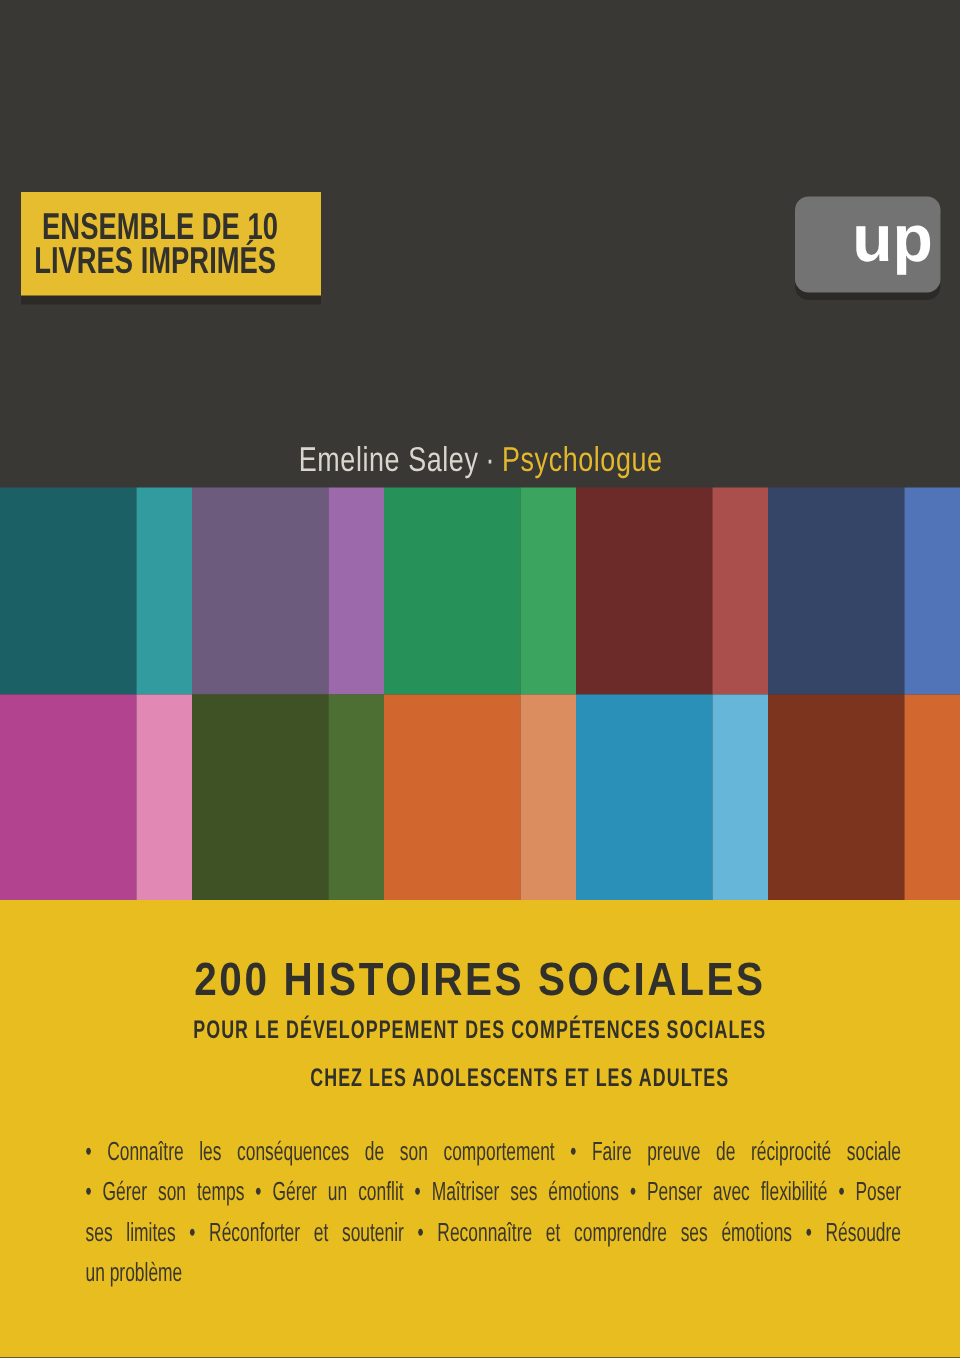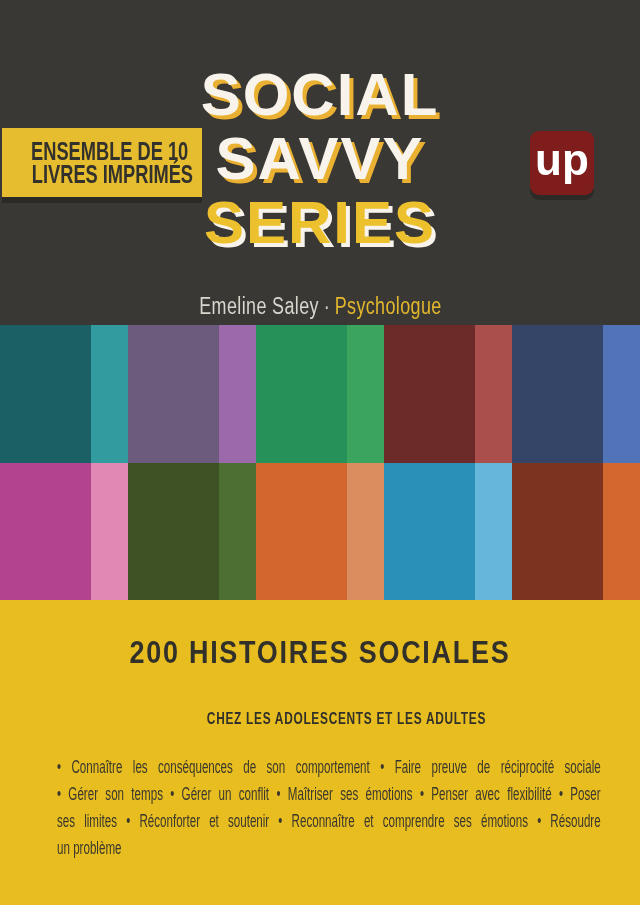--- a/index.html
+++ b/index.html
@@ -7,41 +7,41 @@
     width:640px; height:905px;
     font-family:"Liberation Sans","DejaVu Sans",sans-serif;
     background:#3a3835;
   }
   .poster { position:relative; width:640px; height:905px; overflow:hidden; }
 
   
   .top { position:absolute; left:0; top:0; width:640px; height:325px; background:#3a3835; }
 
   .badge {
-    position:absolute; left:2px; top:128px; width:200px; height:69px;
+    position:absolute; left:14px; top:128px; width:200px; height:69px;
     background:#e6bd2f; box-shadow:0 6px 0 rgba(0,0,0,0.25);
-    display:flex; flex-direction:column; justify-content:center; align-items:flex-start;
+    display:flex; flex-direction:column; justify-content:center; align-items:flex-end;
   }
   .badge-line {
     font-size:25px; line-height:23px; font-weight:700; color:#33312b;
     white-space:nowrap; transform:scaleX(0.73); transform-origin:50% 50%;
   }
 
   .title { position:absolute; left:0; top:63px; width:100%; margin:0; text-align:center; }
   .t-line {
     display:block; font-size:60px; line-height:64px; font-weight:700;
     letter-spacing:2px; white-space:nowrap;
   }
   .t-white { color:#f8f4ec; text-shadow:4px 4px 0 #e9b031; }
   .t-yellow { color:#ecc12d; text-shadow:4px 4px 0 #f8f4ec; }
 
   .logo {
     position:absolute; left:530px; top:131px; width:64px; height:64px;
-    background:#7f1d1d; border-radius:9px; box-shadow:0 5px 0 rgba(0,0,0,0.25);
-    display:flex; justify-content:center; align-items:center;
+    background:#737373; border-radius:9px; box-shadow:0 5px 0 rgba(0,0,0,0.25);
+    display:flex; justify-content:center; align-items:center;padding-left:33px;
   }
   .logo span {
     color:#ffffff; font-size:44px; font-weight:700; transform:translateY(-3px);
   }
 
   .author {
     position:absolute; left:0; top:293px; width:100%;
     display:flex; justify-content:center;
   }
   .author-inner {
@@ -96,25 +96,20 @@
 
 <div class="poster">
 
   <header class="top">
 
     <div class="badge">
       <div class="badge-line">ENSEMBLE DE 10</div>
       <div class="badge-line">LIVRES IMPRIMÉS</div>
     </div>
 
-    <h1 class="title">
-      <span class="t-line t-white">SOCIAL</span>
-      <span class="t-line t-white">SAVVY</span>
-      <span class="t-line t-yellow">SERIES</span>
-    </h1>
 
     <div class="logo">
       <span>up</span>
     </div>
 
     <div class="author">
       <div class="author-inner">
         <span class="a-name">Emeline Saley</span><span class="a-sep">·</span><span class="a-role">Psychologue</span>
       </div>
     </div>
@@ -165,20 +160,23 @@
           <div class="book-main" style="background: rgb(124, 52, 31);"></div>
           <div class="book-accent" style="background: rgb(210, 103, 47);"></div>
         </div>
       </div>
     </div>
 
   <section class="bottom">
     <h2 class="hist-heading">
       <span>200 HISTOIRES SOCIALES</span>
     </h2>
+    <div class="sub sub-1">
+      <span>POUR LE DÉVELOPPEMENT DES COMPÉTENCES SOCIALES</span>
+    </div>
     <div class="sub sub-2">
       <span>CHEZ LES ADOLESCENTS ET LES ADULTES</span>
     </div>
     <div class="skills" id="skills">
         <div class="skill-line">• Connaître les conséquences de son comportement • Faire preuve de réciprocité sociale</div>
         <div class="skill-line">• Gérer son temps • Gérer un conflit • Maîtriser ses émotions • Penser avec flexibilité • Poser</div>
         <div class="skill-line">ses limites • Réconforter et soutenir • Reconnaître et comprendre ses émotions • Résoudre</div>
         <div class="skill-line last">un problème</div>
       </div>
   </section>

